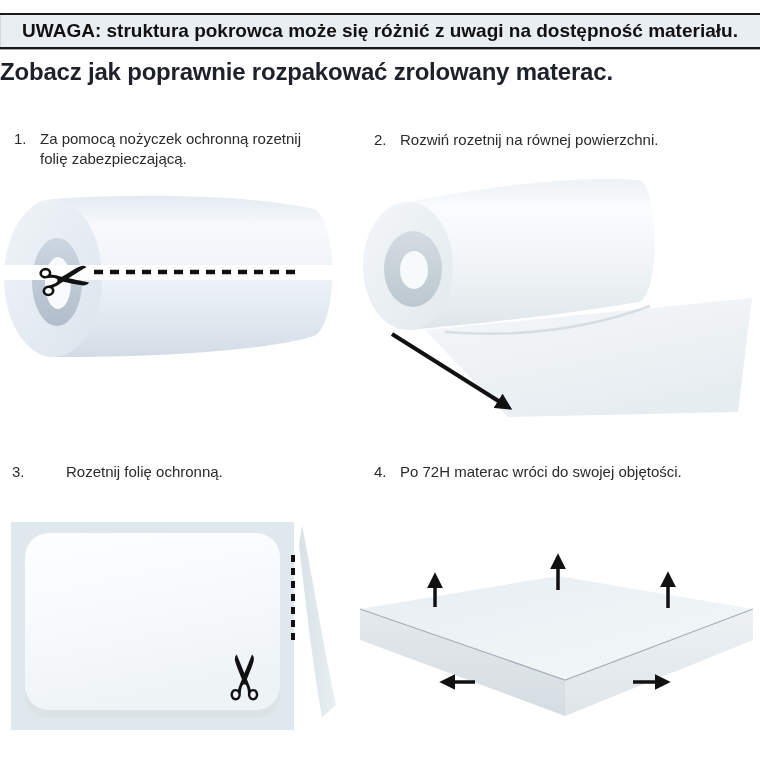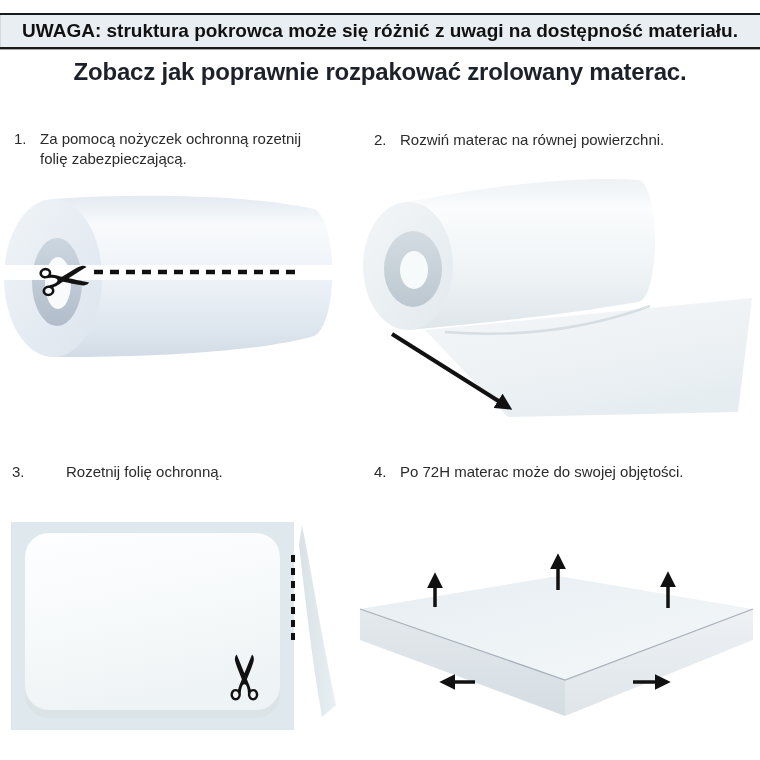--- a/index.html
+++ b/index.html
@@ -9,21 +9,21 @@
   }
   .banner{
     position:absolute;top:13px;left:50%;transform:translateX(-50%);
     background:var(--banner_bg);border:2px solid var(--banner_border);
     padding:5px 22px;white-space:nowrap;
     font-size:19px;font-weight:bold;color:var(--banner_text);
     box-shadow:0 1px 0 rgba(0,0,0,0.35);
   }
   .heading{
     position:absolute;top:58px;left:0;width:760px;margin:0;
-    text-align:center;font-size:24px;font-weight:bold;color:var(--heading);
+    text-align:left;font-size:24px;font-weight:bold;color:var(--heading);
     letter-spacing:-0.2px;
   }
   .caption{
     position:absolute;display:flex;align-items:flex-start;
     font-size:15px;color:var(--text);line-height:1.32;
   }
   .caption .num{width:26px;flex:0 0 26px;}
   .cap1{left:14px;top:129px;}
   .cap1 .txt{width:282px;}
   .cap2{left:374px;top:130px;}
@@ -48,31 +48,31 @@
 
   <h1 class="heading">Zobacz jak poprawnie rozpakować zrolowany materac.</h1>
 
   <div class="caption cap1">
     <span class="num">1.</span>
     <span class="txt">Za pomocą nożyczek ochronną rozetnij folię zabezpieczającą.</span>
   </div>
 
   <div class="caption cap2">
     <span class="num">2.</span>
-    <span class="txt">Rozwiń materac na równej powierzchni.</span>
+    <span class="txt">Rozwiń rozetnij na równej powierzchni.</span>
   </div>
 
   <div class="caption cap3">
     <span class="num">3.</span>
     <span class="txt">Rozetnij folię ochronną.</span>
   </div>
 
   <div class="caption cap4">
     <span class="num">4.</span>
-    <span class="txt">Po 72H materac może do swojej objętości.</span>
+    <span class="txt">Po 72H materac wróci do swojej objętości.</span>
   </div>
 
   <svg class="illus" style="left:2px;top:185px" width="333" height="212" viewBox="0 0 333 212">
     <defs>
       <linearGradient id="g1body" x1="0" y1="0" x2="0" y2="1">
         <stop offset="0" stop-color="#e3eaf1"></stop>
         <stop offset="0.18" stop-color="#f8fafc"></stop>
         <stop offset="0.5" stop-color="#eef3f8"></stop>
         <stop offset="0.8" stop-color="#dfe7ef"></stop>
         <stop offset="1" stop-color="#d3dce6"></stop>

